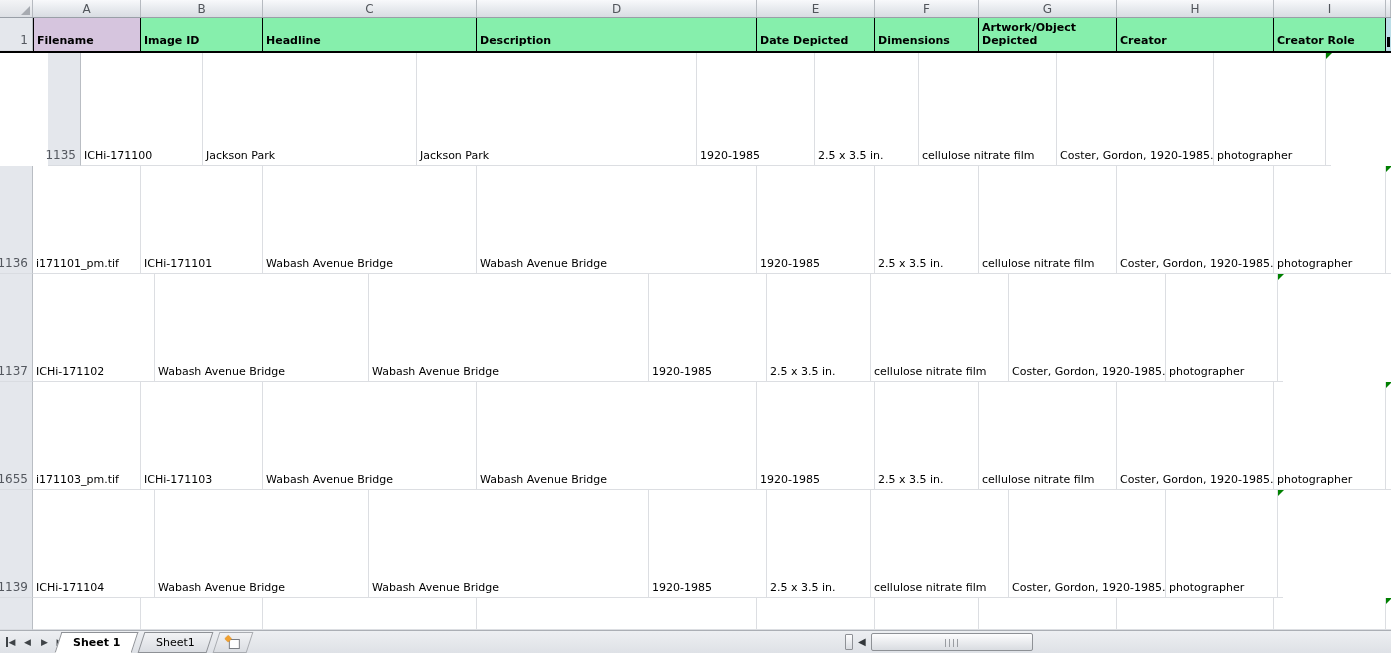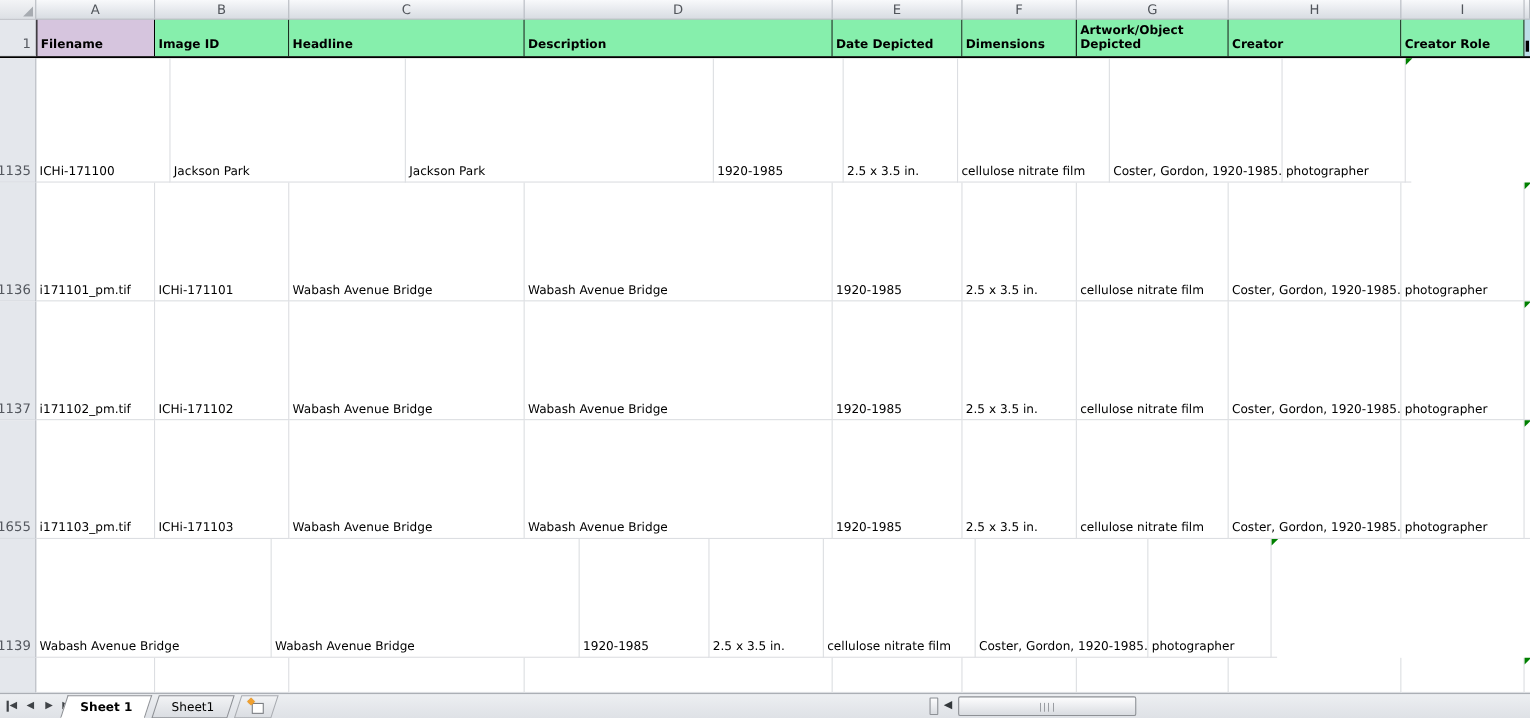--- a/index.html
+++ b/index.html
@@ -48,21 +48,21 @@
   
   .hdr-row { height:35px; border-bottom:2px solid #000; }
   .hdr-row .cell { font-weight:bold; border-right:1px solid #000; border-bottom:none; white-space:normal; line-height:1.25; }
   .fill-purple { background:#D6C5DE; border-left:1px solid #000; }
   .fill-blue   { background:#86efac; }
   .hdr-row .cell-j { background:#BCDEE8; border-bottom:none; }
   .hdr-row .row-hdr { border-bottom:1px solid #D9DCE1; }
   .j-letter-frag { position:absolute; left:1px; bottom:4px; width:3px; height:10px; background:#000; }
 
   .row-data  { height:108px; }
-  .row-first { height:113px; }
+  .row-first { height:113px;margin-left:48px; }
   .row-partial { height:32px; }
 
   
   .bottom-bar { position:absolute; left:0; top:630px; width:1391px; height:23px;
     background:linear-gradient(#EDEFF2,#DEE1E6); border-top:1px solid #ABAFB5; }
   .nav-group { position:absolute; left:4px; top:4px; display:flex; gap:4px; }
   .nav-btn { width:13px; height:14px; display:flex; align-items:center; justify-content:center;
     color:#3F4347; font-size:9px; cursor:default; }
   .nav-btn.first span { border-left:2px solid #3F4347; padding-left:1px; }
   .nav-btn.last  span { border-right:2px solid #3F4347; padding-right:1px; }
@@ -154,21 +154,20 @@
     <div class="cell c-g">cellulose nitrate film</div>
     <div class="cell c-h">Coster, Gordon, 1920-1985.</div>
     <div class="cell c-i">photographer</div>
     <div class="cell-j c-j">
         <span class="err-tri"></span>
       </div>
   </div>
 
   <div class="grid-row row-data">
     <div class="row-hdr c-rowhdr">1137</div>
-    <div class="cell c-a">i171102_pm.tif</div>
     <div class="cell c-b">ICHi-171102</div>
     <div class="cell c-c">Wabash Avenue Bridge</div>
     <div class="cell c-d">Wabash Avenue Bridge</div>
     <div class="cell c-e">1920-1985</div>
     <div class="cell c-f">2.5 x 3.5 in.</div>
     <div class="cell c-g">cellulose nitrate film</div>
     <div class="cell c-h">Coster, Gordon, 1920-1985.</div>
     <div class="cell c-i">photographer</div>
     <div class="cell-j c-j">
         <span class="err-tri"></span>
@@ -186,20 +185,21 @@
     <div class="cell c-g">cellulose nitrate film</div>
     <div class="cell c-h">Coster, Gordon, 1920-1985.</div>
     <div class="cell c-i">photographer</div>
     <div class="cell-j c-j">
         <span class="err-tri"></span>
       </div>
   </div>
 
   <div class="grid-row row-data">
     <div class="row-hdr c-rowhdr">1139</div>
+    <div class="cell c-b">ICHi-171104</div>
     <div class="cell c-c">Wabash Avenue Bridge</div>
     <div class="cell c-d">Wabash Avenue Bridge</div>
     <div class="cell c-e">1920-1985</div>
     <div class="cell c-f">2.5 x 3.5 in.</div>
     <div class="cell c-g">cellulose nitrate film</div>
     <div class="cell c-h">Coster, Gordon, 1920-1985.</div>
     <div class="cell c-i">photographer</div>
     <div class="cell-j c-j">
         <span class="err-tri"></span>
       </div>

